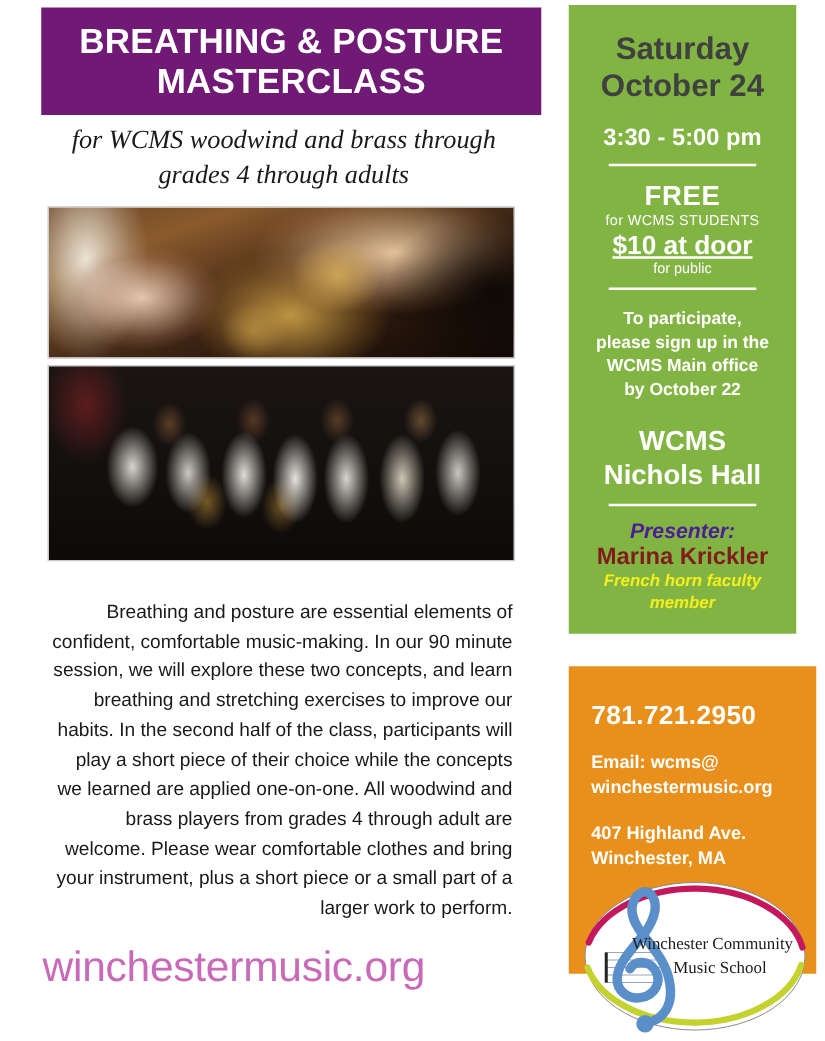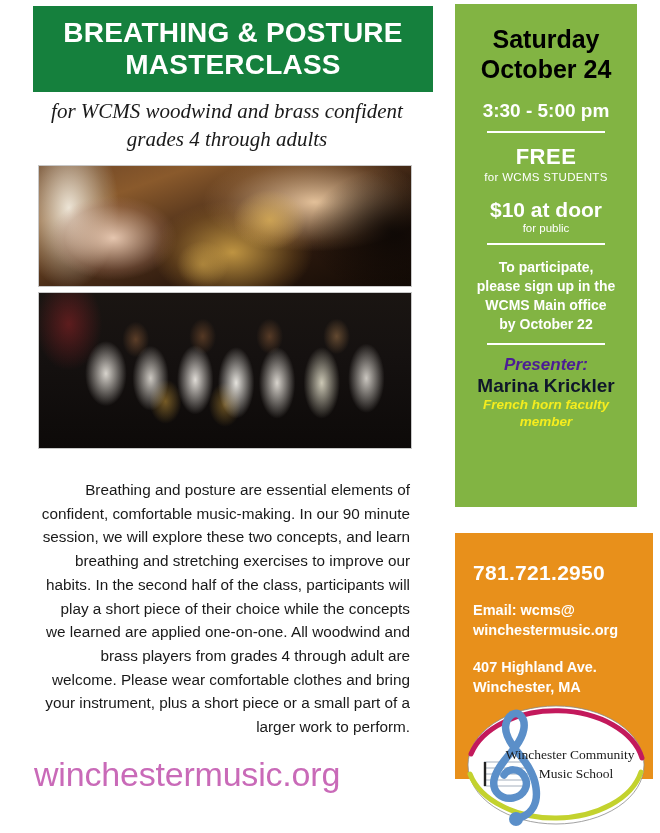--- a/index.html
+++ b/index.html
@@ -11,21 +11,21 @@
     position:relative;
   }
   .page{position:relative;width:660px;height:833px;}
 
   
   .left-col{
     position:absolute;left:0;top:0;width:450px;height:833px;
   }
   .title-banner{
     position:absolute;left:33px;top:6px;width:400px;height:86px;
-    background:#15803d;
+    background:#701a75;
     display:flex;align-items:center;justify-content:center;
   }
   .title-banner-text{
     color:#FFFFFF;
     font-size:28px;line-height:1.15;
     font-weight:bold;
     text-align:center;
     letter-spacing:0.2px;
     padding:0 6px;
   }
@@ -102,55 +102,55 @@
 
   
   .green-panel{
     position:absolute;left:455px;top:4px;width:182px;height:503px;
     background:#82B443;
     text-align:center;
     color:#ffffff;
   }
   .g-date{
     margin-top:20px;
-    color:#000000;
+    color:#404040;
     font-size:25px;font-weight:bold;line-height:1.2;
   }
   .g-time{
     margin-top:16px;
     font-size:19px;font-weight:bold;color:#ffffff;
   }
   .rule{
     width:118px;height:2px;background:#ffffff;
     margin:9px auto 0 auto;border:0;
   }
   .g-free{
     margin-top:11px;font-size:22px;font-weight:bold;letter-spacing:0.5px;
   }
   .g-free-sub{
     margin-top:1px;font-size:11.5px;letter-spacing:0.3px;
   }
   .g-price{
-    margin-top:15px;font-size:21px;font-weight:bold;
+    margin-top:2px;font-size:21px;font-weight:bold;text-decoration:underline;
   }
   .g-price-sub{
     margin-top:0px;font-size:11.5px;
   }
   .g-signup{
     margin-top:13px;font-size:14px;font-weight:bold;line-height:1.35;
     padding:0 8px;
   }
   .g-venue{
     margin-top:18px;font-size:22px;font-weight:bold;line-height:1.25;
   }
   .g-presenter-label{
     margin-top:10px;color:#4c1d95;font-size:17px;font-weight:bold;font-style:italic;
   }
   .g-presenter-name{
-    color:#0f172a;font-size:19px;font-weight:bold;line-height:1.2;
+    color:#7f1d1d;font-size:19px;font-weight:bold;line-height:1.2;
   }
   .g-presenter-role{
     color:#F5ED1E;font-size:13.5px;font-weight:bold;font-style:italic;line-height:1.2;
     padding:0 16px;
   }
 
   
   .orange-panel{
     position:absolute;left:455px;top:533px;width:198px;height:246px;
     background:#E8901B;
@@ -177,21 +177,21 @@
 
 <div class="page">
 
   <div class="left-col">
 
     <div class="title-banner">
       <div class="title-banner-text">BREATHING &amp; POSTURE MASTERCLASS</div>
     </div>
 
     <div class="subtitle">
-      <div>for WCMS woodwind and brass confident</div>
+      <div>for WCMS woodwind and brass through</div>
       <div>grades 4 through adults</div>
     </div>
 
     <div class="photo photo-horn">
       <div class="horn-bg"></div>
     </div>
 
     <div class="photo photo-band">
       <div class="band-bg"></div>
     </div>
@@ -216,20 +216,24 @@
     <div class="g-price-sub">for public</div>
     <hr class="rule">
 
     <div class="g-signup">
       <div>To participate,</div>
       <div>please sign up in the</div>
       <div>WCMS Main office</div>
       <div>by October 22</div>
     </div>
 
+    <div class="g-venue">
+      <div>WCMS</div>
+      <div>Nichols Hall</div>
+    </div>
     <hr class="rule">
 
     <div class="g-presenter-label">Presenter:</div>
     <div class="g-presenter-name">Marina Krickler</div>
     <div class="g-presenter-role">
       <div>French horn faculty</div>
       <div>member</div>
     </div>
   </div>
 

